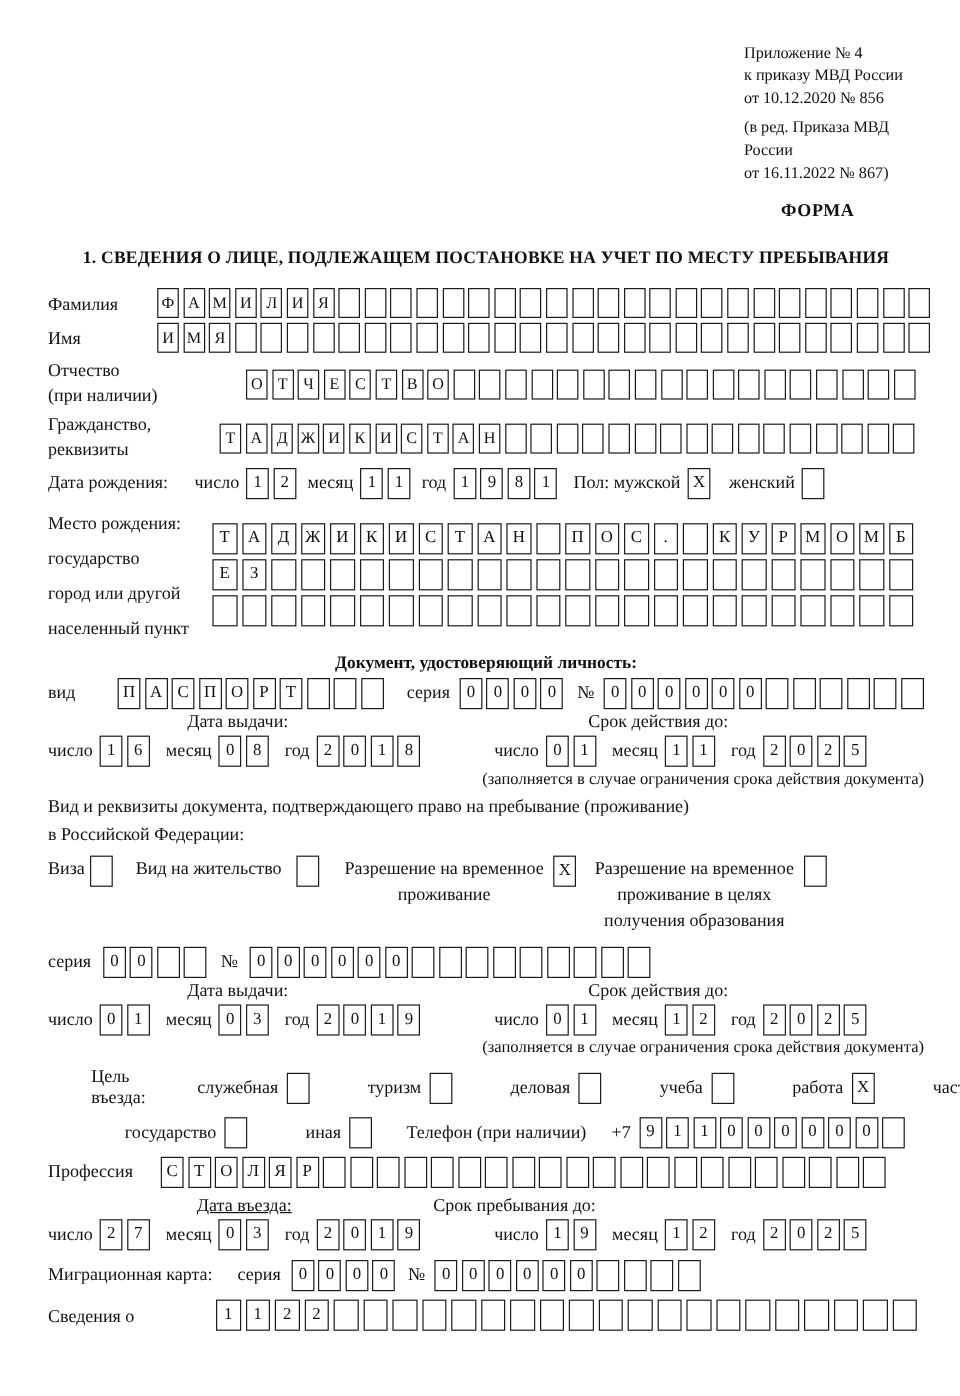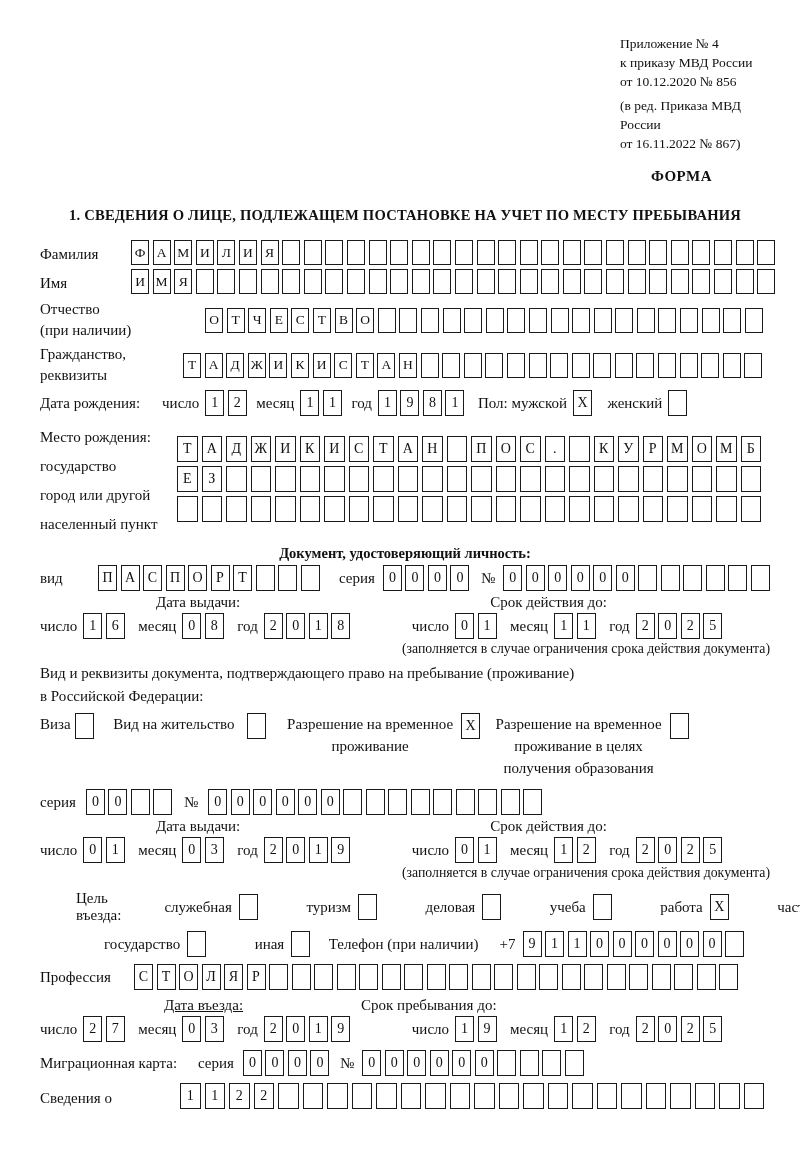--- a/index.html
+++ b/index.html
@@ -566,21 +566,21 @@
   </div>
   <div class="purps" style="margin-top:7px;">
     <span style="margin-left:64px;">государство</span>
     <span class="cells md">
         <span class="cell"></span>
       </span>
     <span>иная</span>
     <span class="cells md">
         <span class="cell"></span>
       </span>
-    <span style="margin-left:6px;">Телефон (при наличии)</span>
+    <span style="margin-left:16px;">Телефон (при наличии)</span>
     <span style="margin-left:14px;">+7</span>
     <span class="cells md">
         <span class="cell">9</span>
         <span class="cell">1</span>
         <span class="cell">1</span>
         <span class="cell">0</span>
         <span class="cell">0</span>
         <span class="cell">0</span>
         <span class="cell">0</span>
         <span class="cell">0</span>

